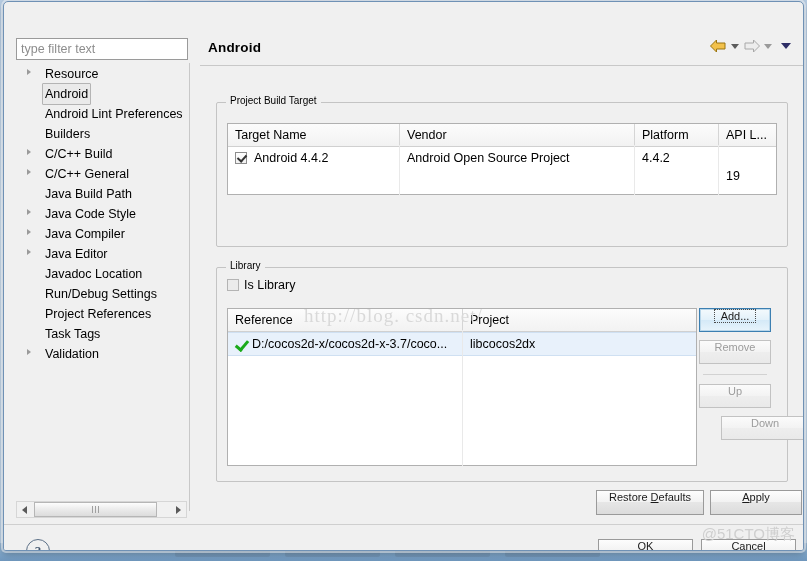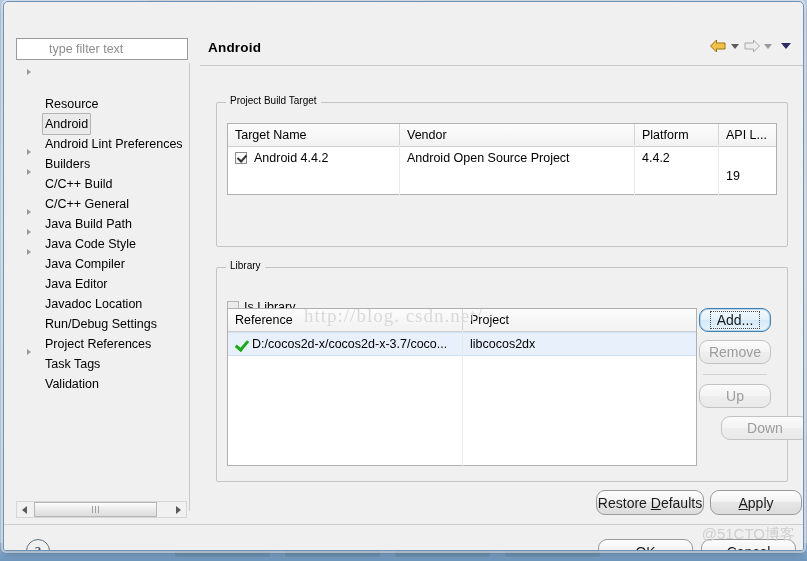--- a/index.html
+++ b/index.html
@@ -51,31 +51,31 @@
   .close-x{color:#fff;font-size:14px;font-weight:bold;font-family:"Liberation Sans",sans-serif;
       text-shadow:0 1px 1px rgba(0,0,0,.45);line-height:1;}
 
   .client{position:absolute;left:0;top:25px;width:799px;height:523px;background:#f0f0f0;}
 
   
   .filter-box{position:absolute;left:12px;top:11px;width:170px;height:20px;
     border:1px solid #9a9a9a;background:#fff;}
   .filter-box input{width:100%;height:100%;border:none;outline:none;
     font-family:"Liberation Sans",sans-serif;font-size:12.5px;color:#222;
-    padding:0 4px;box-sizing:border-box;background:transparent;margin-left:28px;}
+    padding:0 4px;box-sizing:border-box;background:transparent;}
   .filter-box input::placeholder{color:#8d8d8d;}
 
   .tree{position:absolute;left:12px;top:36px;width:171px;height:430px;
     background:#f0f0f0;overflow:hidden;}
   .tree-item{position:relative;height:20px;line-height:20px;font-size:12.5px;
     white-space:nowrap;padding-left:26px;color:#000;}
   .tree-item .arrow{position:absolute;left:11px;top:6px;width:0;height:0;
     border-left:4px solid #9a9a9a;border-top:3.5px solid transparent;
     border-bottom:3.5px solid transparent;}
-  .tree-item .lbl{display:inline-block;padding:1px 3px;margin-top:30px;}
+  .tree-item .lbl{display:inline-block;padding:1px 3px;}
   .tree-item.selected .lbl{background:#eaeaea;border:1px solid #b4b4b4;
     padding:0px 2px;border-radius:1px;}
 
   .tree-divider{position:absolute;left:185px;top:36px;width:1px;height:448px;background:#c8c8c8;}
 
   
   .hscroll{position:absolute;left:12px;top:474px;width:171px;height:17px;
     background:#f1f1f1;border:1px solid #d6d6d6;box-sizing:border-box;display:flex;align-items:center;}
   .hs-arrow{width:15px;height:15px;display:flex;align-items:center;justify-content:center;flex:0 0 auto;}
   .hs-arrow .tri{width:0;height:0;}
@@ -127,27 +127,27 @@
   .cbx{width:12px;height:12px;border:1px solid #8d8d8d;background:linear-gradient(180deg,#fff,#f1f1f1);
     display:inline-block;position:relative;box-sizing:border-box;vertical-align:middle;}
   .cbx.checked::after{content:"";position:absolute;left:2.5px;top:0px;width:4px;height:7px;
     border:solid #333;border-width:0 2px 2px 0;transform:rotate(42deg);}
   .cbx.dim{background:#ebebeb;border-color:#b4b4b4;}
 
   .greencheck{display:inline-block;width:13px;height:13px;position:relative;vertical-align:middle;}
   .greencheck::after{content:"";position:absolute;left:3px;top:0px;width:5px;height:10px;
     border:solid #1aaa1a;border-width:0 3px 3px 0;transform:rotate(40deg);}
 
-  .islib{position:absolute;left:10px;top:32px;font-size:12.5px;display:flex;align-items:center;gap:5px;}
-
-  
-  .btn{position:absolute;box-sizing:border-box;border:1px solid #9a9a9a;border-radius:9px;
+  .islib{position:absolute;left:10px;top:10px;font-size:12.5px;display:flex;align-items:center;gap:5px;}
+
+  
+  .btn{position:absolute;box-sizing:border-box;border:1px solid #9a9a9a;border-radius:0;
     background:linear-gradient(180deg,#fdfdfd,#f2f2f2 48%,#e6e6e6 50%,#dcdcdc);
-    font-family:"Liberation Sans",sans-serif;font-size:14px;color:#1a1a1a;
-    display:flex;align-items:center;justify-content:center;white-space:nowrap;}
+    font-family:"Liberation Sans",sans-serif;font-size:11px;color:#1a1a1a;
+    display:flex;align-items:flex-start;justify-content:center;white-space:nowrap;}
   .btn.disabled{color:#9c9c9c;border-color:#c2c2c2;
     background:linear-gradient(180deg,#fbfbfb,#f3f3f3 48%,#eeeeee 50%,#e9e9e9);}
   .btn.focus{border:1px solid #3c7fb1;box-shadow:0 0 0 1px #b8d6ea inset;
     background:linear-gradient(180deg,#f4fafd,#e3f1fa 48%,#d4e9f7 50%,#e8f4fc);}
   .btn.focus .inner{border:1px dotted #4a4a4a;padding:0 6px;}
 
   #btn-add{left:499px;top:281px;width:72px;height:24px;}
   #btn-remove{left:499px;top:313px;width:72px;height:24px;}
   #btn-up{left:499px;top:357px;width:72px;height:24px;}
   #btn-down{left:521px;top:389px;width:88px;height:24px;}

